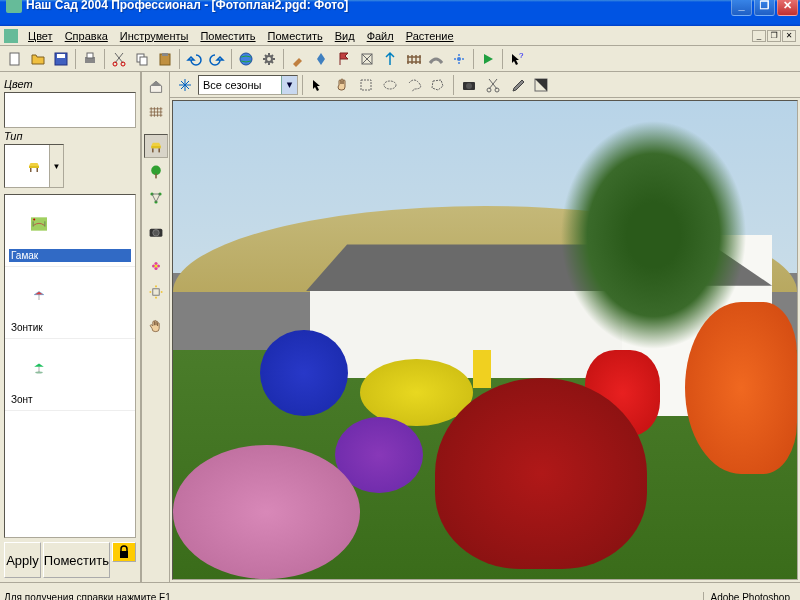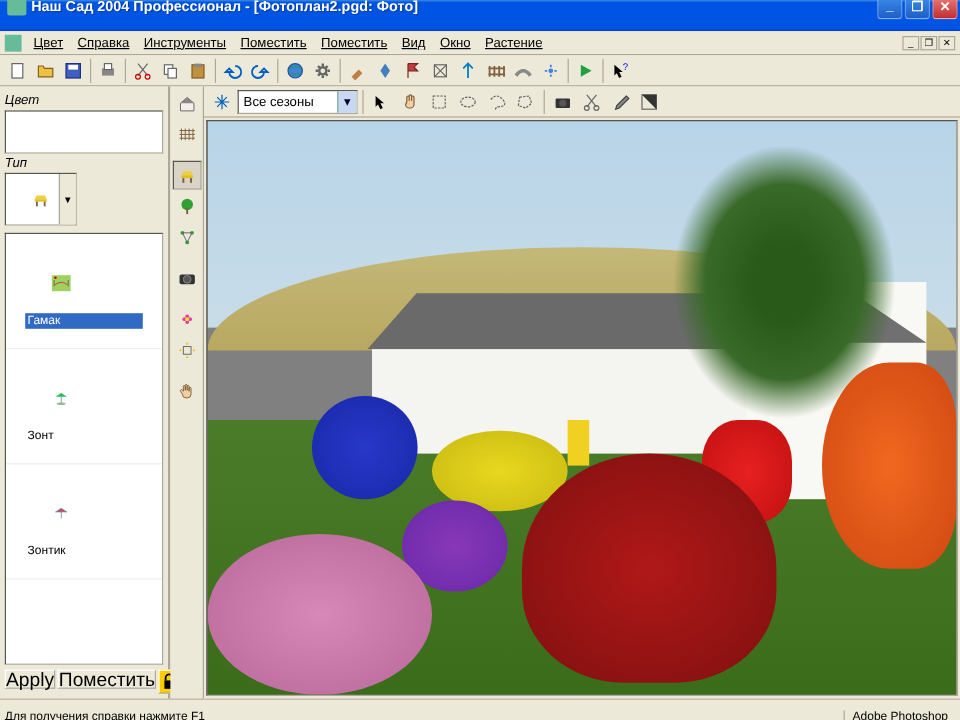--- a/index.html
+++ b/index.html
@@ -21,26 +21,26 @@
 .toolbar { height: 26px; background: #ece9d8; display: flex; align-items: center; padding: 2px 4px; gap: 1px; border-bottom: 1px solid #aca899; }
 .tbtn { width: 22px; height: 22px; display: flex; align-items: center; justify-content: center; border: 1px solid transparent; }
 .tsep { width: 1px; height: 20px; background: #aca899; margin: 0 2px; }
 .content { display: flex; height: 510px; }
 .left-panel { width: 142px; background: #ece9d8; border-right: 2px solid #aca899; padding: 4px; display: flex; flex-direction: column; }
 .panel-label { font-size: 11px; margin: 2px 0; font-style: italic; }
 .color-box { width: 100%; height: 36px; background: white; border: 1px inset #aca899; }
 .type-box { width: 60px; height: 44px; background: white; border: 1px inset #aca899; display: flex; align-items: center; justify-content: center; position: relative; }
 .type-dd { position: absolute; right: 0; top: 0; width: 14px; height: 100%; background: #ece9d8; border-left: 1px solid #aca899; display: flex; align-items: center; justify-content: center; font-size: 8px; }
 .item-list { flex: 1; background: white; border: 1px inset #aca899; margin-top: 6px; overflow-y: auto; }
-.list-item { padding: 16px; border-bottom: 1px solid #eee; }
+.list-item { padding: 4px; border-bottom: 1px solid #eee; }
 .list-thumb { width: 60px; height: 50px; display: flex; align-items: center; justify-content: center; }
 .list-label { font-size: 10px; padding: 1px 2px; }
 .list-label.sel { background: #316ac5; color: white; }
 .btn-row { display: flex; gap: 2px; margin-top: 4px; }
-.btn { flex: 1; height: 16px; background: #ece9d8; border: 1px outset #fff; font-size: 16px; }
+.btn { flex: 1; height: 36px; background: #ece9d8; border: 1px outset #fff; font-size: 13px; }
 .lock-btn { width: 24px; height: 20px; background: #ffcc00; border: 1px outset #fff; display: flex; align-items: center; justify-content: center; }
 .vtoolbar { width: 28px; background: #ece9d8; border-right: 1px solid #aca899; display: flex; flex-direction: column; align-items: center; padding-top: 2px; gap: 2px; }
 .vtbtn { width: 24px; height: 24px; display: flex; align-items: center; justify-content: center; border: 1px solid transparent; }
 .vtbtn.active { border: 1px inset #aca899; background: #d8d4c8; }
 .main-area { flex: 1; display: flex; flex-direction: column; background: #ece9d8; }
 .sub-toolbar { height: 26px; display: flex; align-items: center; padding: 2px 4px; gap: 2px; border-bottom: 1px solid #aca899; }
 .season-combo { height: 20px; background: white; border: 1px inset #aca899; display: flex; align-items: center; padding: 0 4px; width: 100px; font-size: 11px; position: relative; }
 .combo-dd { position: absolute; right: 0; top: 0; width: 16px; height: 100%; background: #c8d8f0; border-left: 1px solid #7a9; display: flex; align-items: center; justify-content: center; color: #003; }
 .canvas { flex: 1; background: #808080; position: relative; overflow: hidden; margin: 2px; border: 1px inset #aca899; }
 .scene { position: absolute; inset: 0; }
@@ -79,21 +79,21 @@
 </div>
 
 <div class="menubar">
   <div class="mdi-icon"></div>
   <div class="menu-item"><u>Цвет</u></div>
   <div class="menu-item"><u>Справка</u></div>
   <div class="menu-item"><u>Инструменты</u></div>
   <div class="menu-item"><u>Поместить</u></div>
   <div class="menu-item"><u>Поместить</u></div>
   <div class="menu-item"><u>Вид</u></div>
-  <div class="menu-item"><u>Окно</u></div>
+  <div class="menu-item"><u>Файл</u></div>
   <div class="menu-item"><u>Растение</u></div>
   <div class="mdi-controls">
     <div class="mdi-btn">_</div>
     <div class="mdi-btn">❐</div>
     <div class="mdi-btn">✕</div>
   </div>
 </div>
 
 <div class="toolbar">
   <div class="tbtn">
@@ -244,37 +244,37 @@
               <path d="M8 35v-20M52 35v-20" stroke="#404040" stroke-width="2"></path>
               <circle cx="12" cy="8" r="4" fill="#c00000"></circle>
             </svg>
           </div>
         <div class="list-label sel">Гамак</div>
       </div>
       <div class="list-item">
         <div class="list-thumb">
             <svg viewBox="0 0 60 50" width="60" height="50">
               <rect width="60" height="50" fill="#fff"></rect>
+              <path d="M30 8l-18 12h36z" fill="#e04040"></path>
+              <path d="M30 8l-18 12h36z" fill="none" stroke="#40a0e0" stroke-width="2"></path>
+              <rect x="29" y="20" width="2" height="20" fill="#666"></rect>
+            </svg>
+          </div>
+        <div class="list-label">Зонтик</div>
+      </div>
+      <div class="list-item">
+        <div class="list-thumb">
+            <svg viewBox="0 0 60 50" width="60" height="50">
+              <rect width="60" height="50" fill="#fff"></rect>
               <path d="M30 8l-18 12h36z" fill="#20c060"></path>
               <rect x="29" y="20" width="2" height="20" fill="#666"></rect>
               <ellipse cx="30" cy="42" rx="14" ry="4" fill="#208040" opacity="0.5"></ellipse>
             </svg>
           </div>
         <div class="list-label">Зонт</div>
-      </div>
-      <div class="list-item">
-        <div class="list-thumb">
-            <svg viewBox="0 0 60 50" width="60" height="50">
-              <rect width="60" height="50" fill="#fff"></rect>
-              <path d="M30 8l-18 12h36z" fill="#e04040"></path>
-              <path d="M30 8l-18 12h36z" fill="none" stroke="#40a0e0" stroke-width="2"></path>
-              <rect x="29" y="20" width="2" height="20" fill="#666"></rect>
-            </svg>
-          </div>
-        <div class="list-label">Зонтик</div>
       </div>
     </div>
     <div class="btn-row">
       <button class="btn">Apply</button>
       <button class="btn">Поместить</button>
       <div class="lock-btn">
           <svg viewBox="0 0 16 16" width="14" height="14">
             <rect x="4" y="7" width="8" height="7" fill="#000"></rect>
             <path d="M5 7V5a3 3 0 0 1 6 0v2" fill="none" stroke="#000" stroke-width="1.5"></path>
           </svg>

